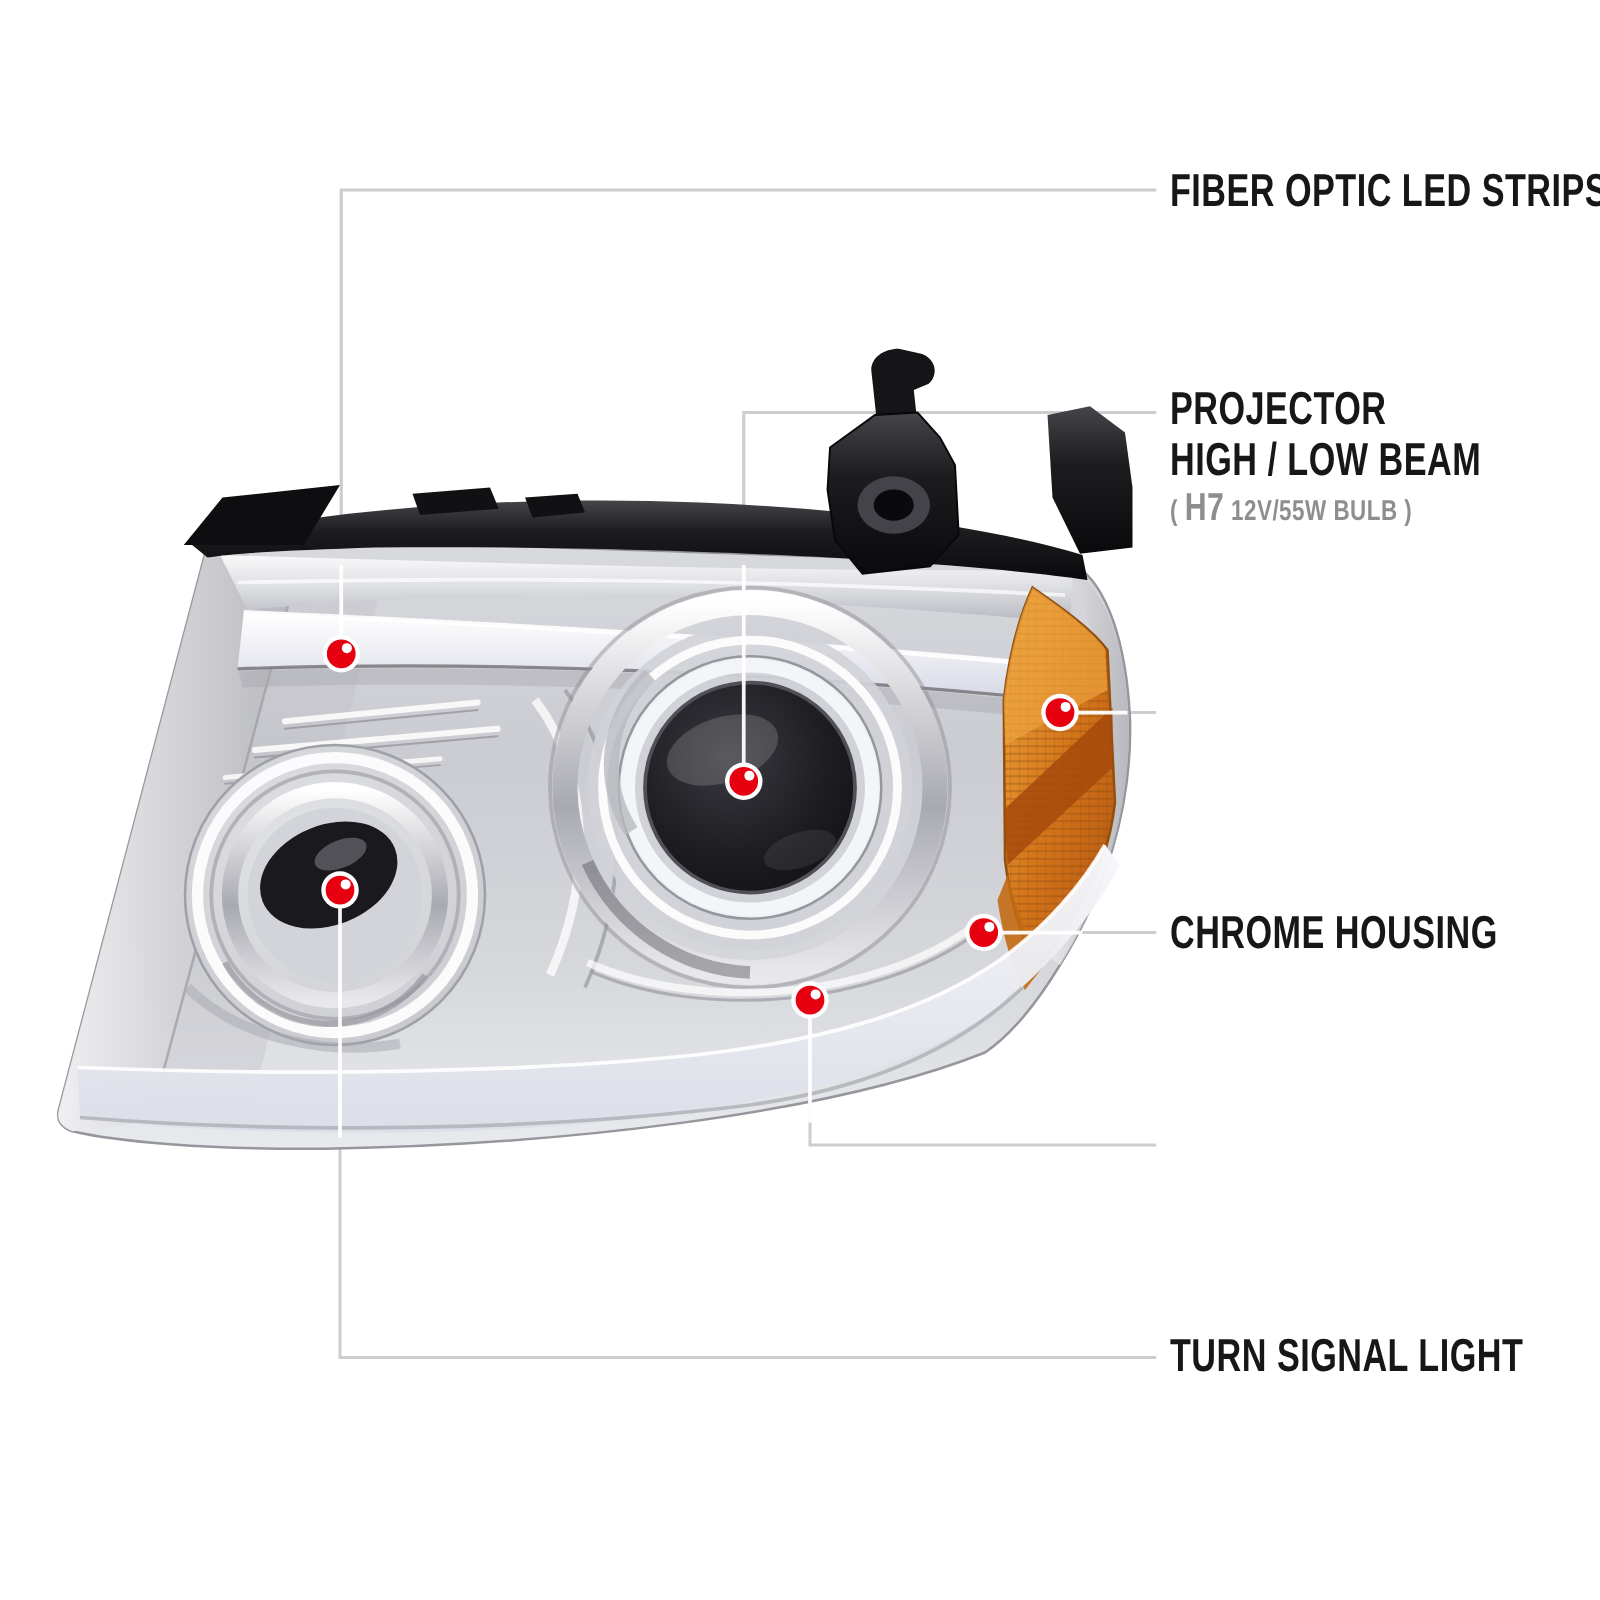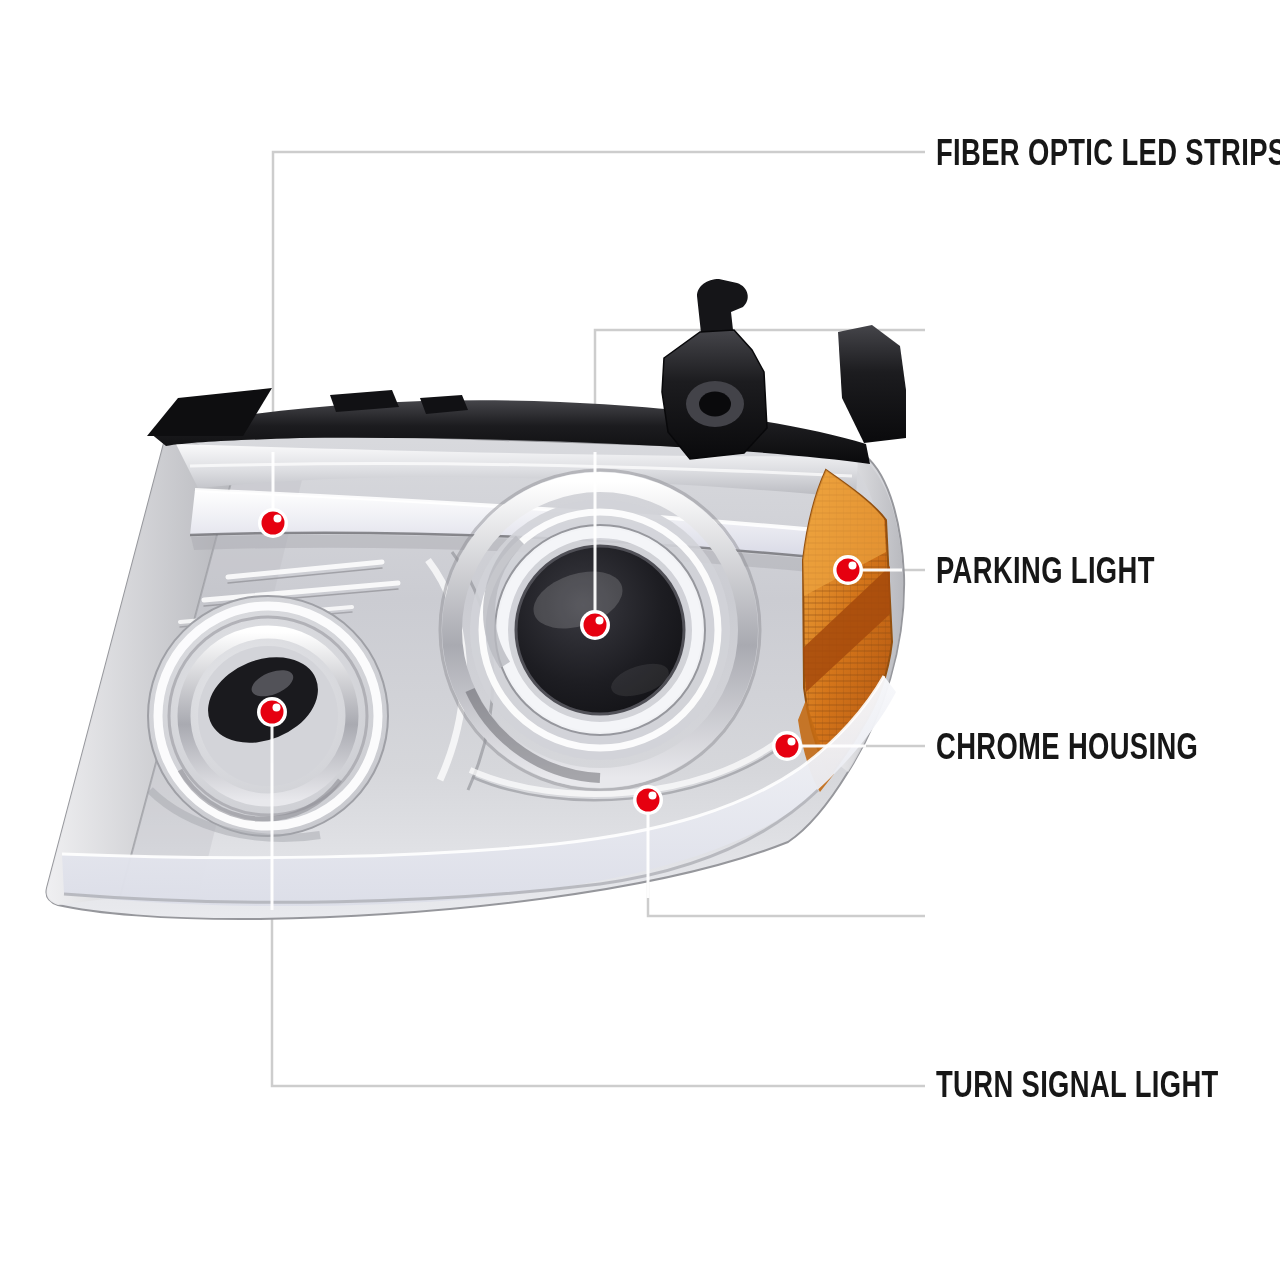--- a/index.html
+++ b/index.html
@@ -229,24 +229,31 @@
           <circle cx="272" cy="712" r="11.5" fill="#e60010"></circle>
           <circle cx="276.5" cy="707.5" r="4" fill="#ffffff"></circle>
         </g>
     </g>
   </svg>
 
   <div class="label single" style="top:152px">
     <span class="l1">FIBER OPTIC LED STRIPS</span>
   </div>
 
-
-  <div class="label single" style="top:570px">
-    <span class="l1">PARKING LIGHT</span>
-  </div>
+  <div class="label multi" style="top:306px">
+    <div class="l1">PROJECTOR</div>
+    <div class="l1">HIGH / LOW BEAM</div>
+    <div class="sub">
+      <span>(</span>
+      <span class="sub-h7">H7</span>
+      <span>12V/55W BULB</span>
+      <span>)</span>
+    </div>
+  </div>
+
 
   <div class="label single" style="top:746px">
     <span class="l1">CHROME HOUSING</span>
   </div>
 
 
   <div class="label single" style="top:1084px">
     <span class="l1">TURN SIGNAL LIGHT</span>
   </div>
 

